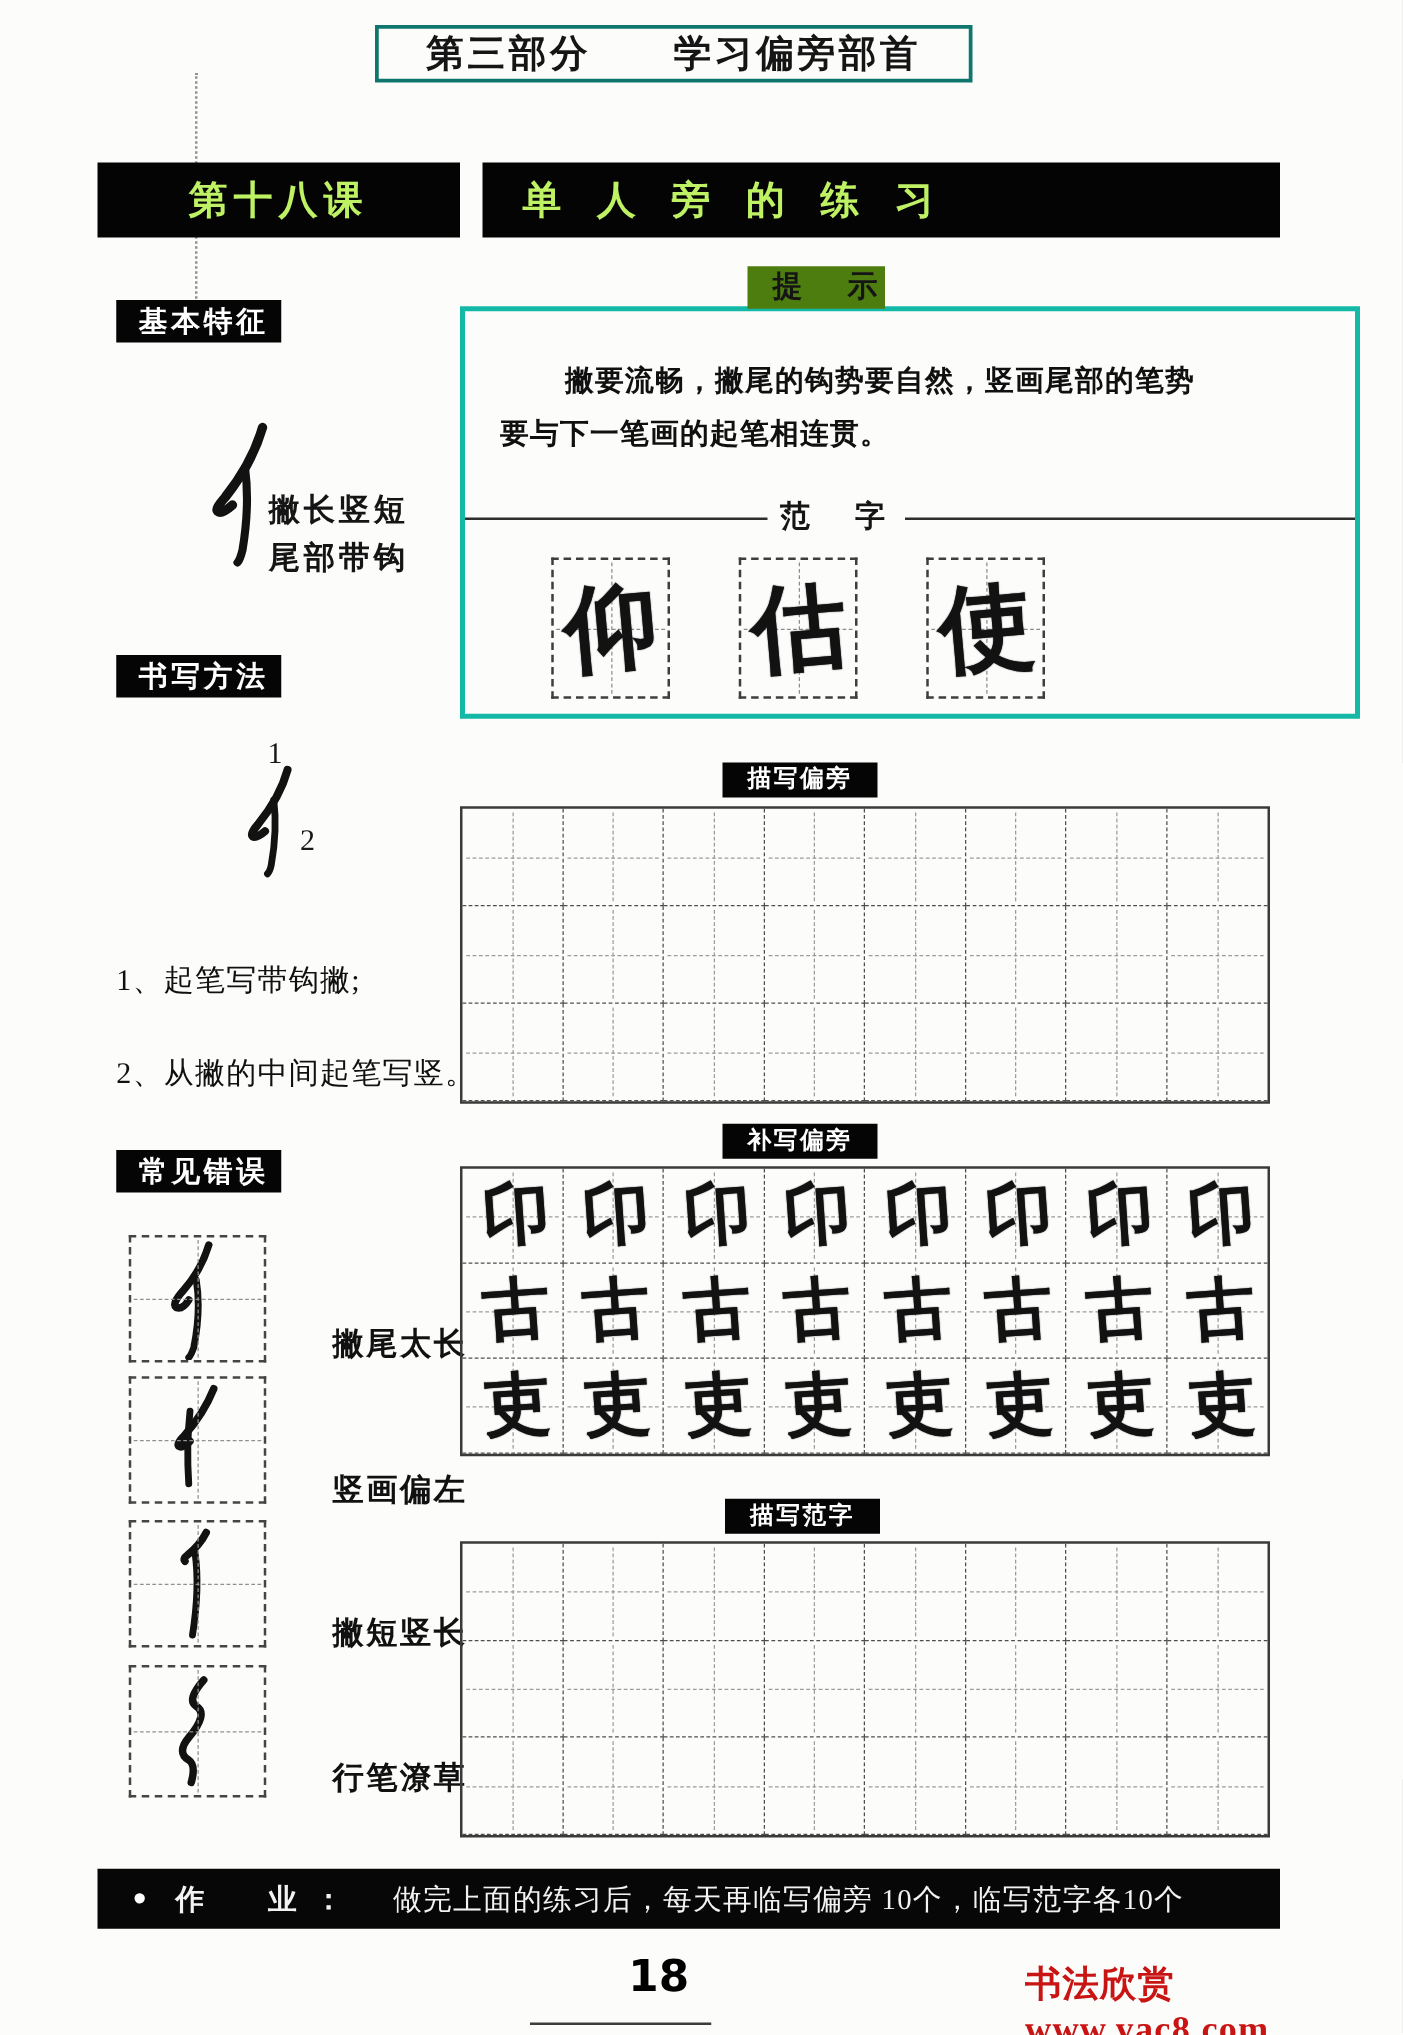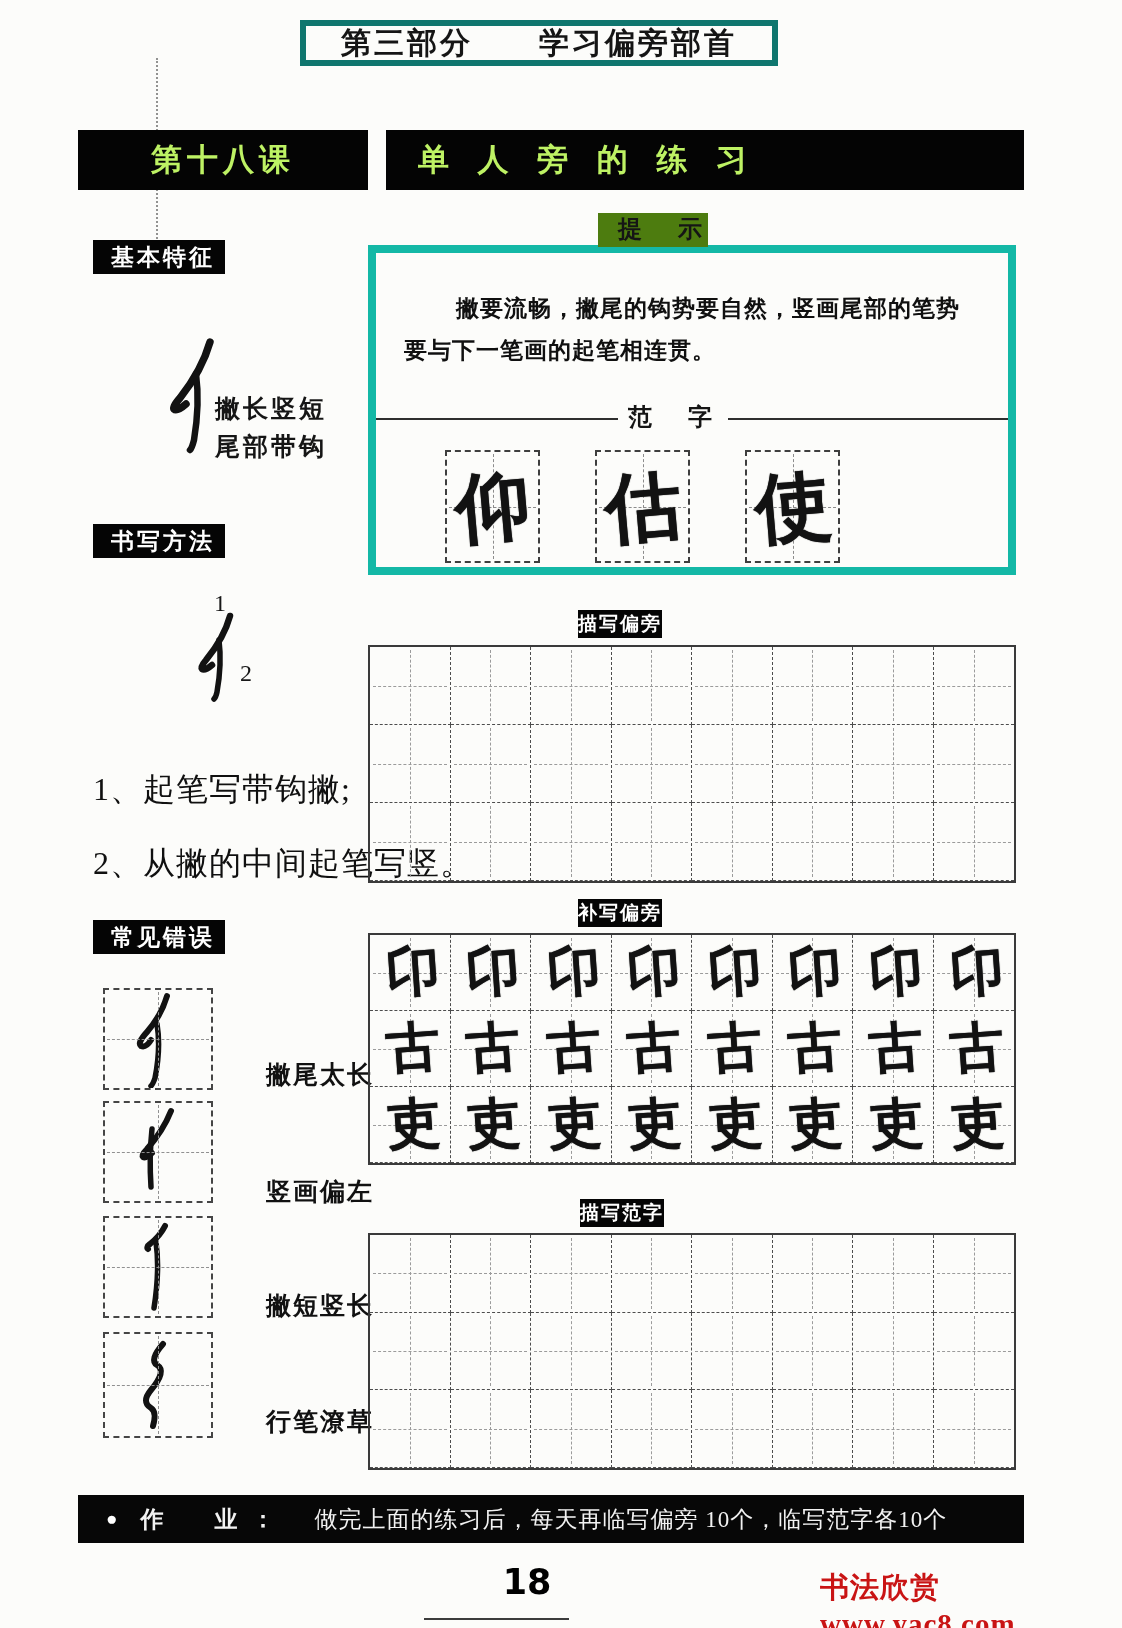--- a/index.html
+++ b/index.html
@@ -4,45 +4,45 @@
 <style>
   html,body{margin:0;padding:0;background:#e8e8e6;}
   .page{
     position:relative; width:1122px; height:1628px; margin:0 auto;
     background:#fcfcfa; overflow:hidden;
     font-family:"Liberation Sans", sans-serif; color:#151515;
   }
   
   .part-title{
     position:absolute; left:300px; top:20px; width:478px; height:46px;
-    border:6px solid #0f766e; box-sizing:border-box;
+    border:3px solid #0f766e; box-sizing:border-box;
     display:flex; align-items:center; justify-content:center;
     font-family:"Liberation Serif", serif; font-weight:bold;
     font-size:30px; letter-spacing:3px;
   }
   .dotted-vline{
     position:absolute; left:156px; top:58px; height:185px; width:0;
     border-left:2px dotted #5a5a5a; opacity:.65;
   }
   
   .bar{position:absolute; top:130px; height:60px; background:#040404; color:#bef264;
        display:flex; align-items:center; box-sizing:border-box;}
   .bar-left{left:78px; width:290px; justify-content:center;
        font-size:31px; font-weight:bold; letter-spacing:5px;}
   .bar-right{left:386px; width:638px; padding-left:32px;
        font-size:31px; font-weight:bold; letter-spacing:10px;}
   
   .tag{position:absolute; background:#050505; color:#fff; font-weight:bold;
        padding:4px 10px; letter-spacing:3px; line-height:1.15;}
   .tag-side{font-size:23px;padding-left:18px;}
-  .tag-mid{font-size:19px; padding:3px 0; letter-spacing:2px;}
+  .tag-mid{font-size:19px; padding:3px 20px; letter-spacing:2px;}
   
   .tips-box{
-    position:absolute; left:368px; top:245px; width:648px; height:330px;
-    border:8px solid #14b8a6; box-sizing:border-box;
+    position:absolute; left:368px; top:245px; width:720px; height:330px;
+    border:4px solid #14b8a6; box-sizing:border-box;
   }
   .tips-title{
     position:absolute; left:598px; top:213px; width:110px; height:34px;
     background:#4d7c0f; text-align:right; z-index:2;
     font-family:"Liberation Serif", serif; font-weight:bold; font-size:24px; letter-spacing:6px;
   }
   .tip-line{font-family:"Liberation Serif", serif; font-weight:bold; font-size:23px;
     letter-spacing:1px; color:#101010;}
   .tip-line1{position:absolute; left:28px; top:40px; width:600px; padding-left:52px; box-sizing:border-box;}
   .tip-line2{position:absolute; left:28px; top:82px; width:600px;}
@@ -80,21 +80,21 @@
   #grid-trace-radical{top:645px; height:238px;}
   #grid-complete-radical{top:933px; height:232px;}
   #grid-trace-model{top:1233px; height:237px;}
   
   .note-2line{position:absolute; left:215px; top:390px;
     font-family:"Liberation Serif", serif; font-weight:bold; font-size:25px;
     line-height:38px; letter-spacing:3px;}
   .glyph-svg{position:absolute;}
   .stroke-num{position:absolute; font-family:"Liberation Serif", serif; font-size:24px; color:#181818;}
   .step-text{position:absolute; left:93px; font-family:"Liberation Serif", serif;
-    font-size:32px; letter-spacing:1px; color:#101010;}
+    font-size:24px; letter-spacing:1px; color:#101010;}
   
   .err-box{
     position:absolute; left:103px; width:110px; height:102px;
     border:2px dashed #454545; box-sizing:border-box;
   }
   .err-box .cross-h{position:absolute; left:2px; right:2px; top:50%; border-top:1px dashed #909090;}
   .err-box .cross-v{position:absolute; top:2px; bottom:2px; left:50%; border-left:1px dashed #909090;}
   .err-label{position:absolute; left:218px; font-family:"Liberation Serif", serif;
     font-size:25px; font-weight:bold; letter-spacing:2px; color:#111;margin-left:48px;}
   

